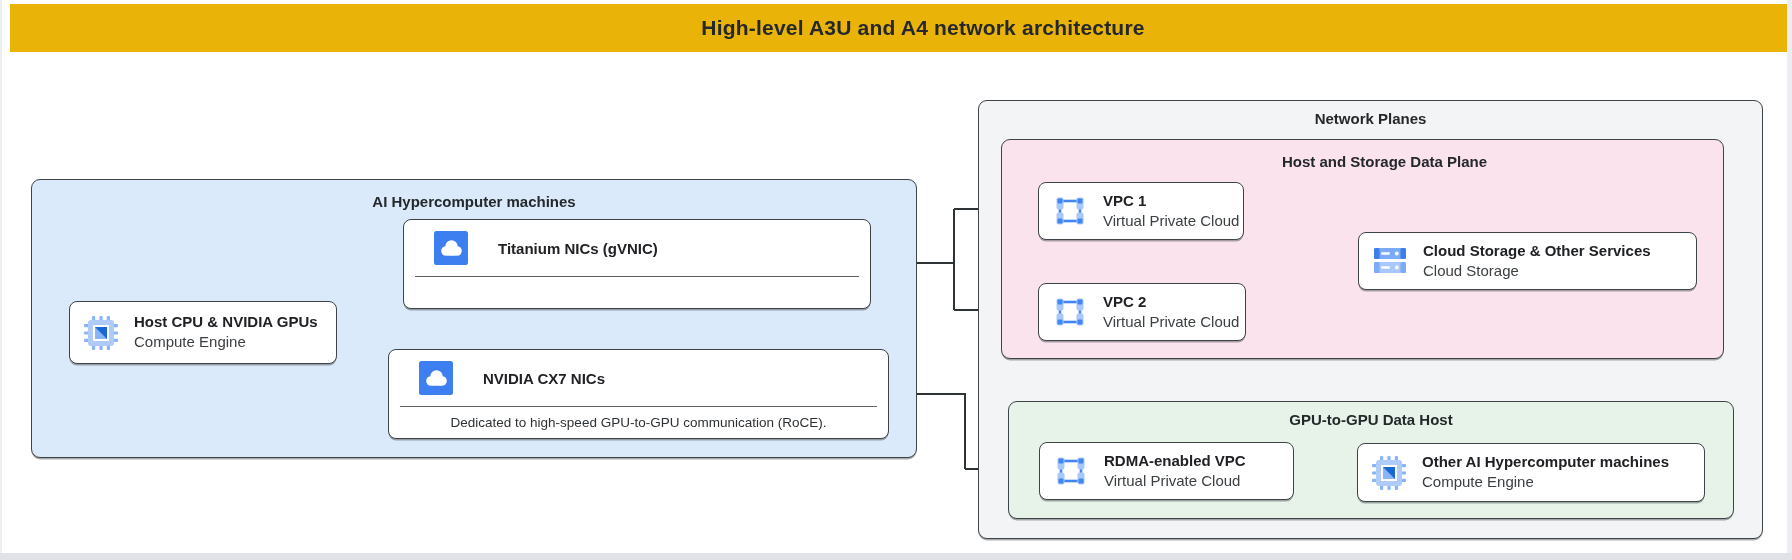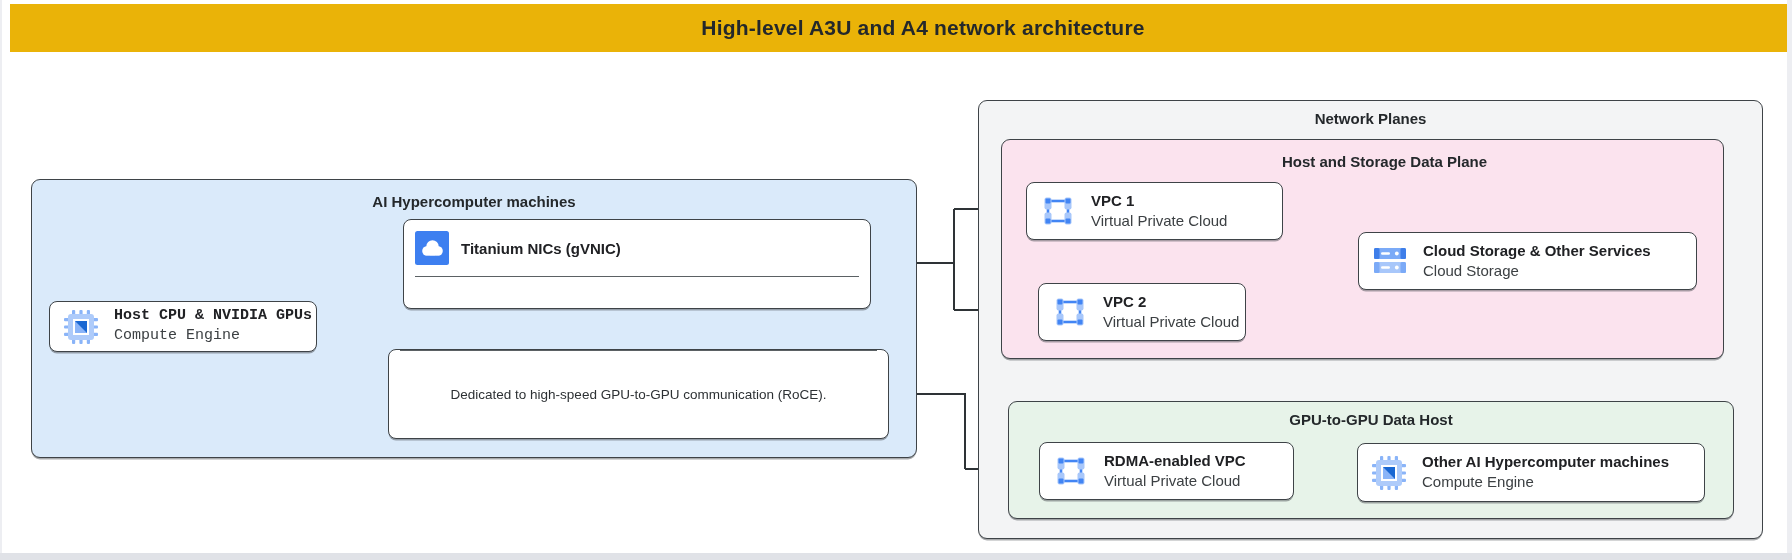--- a/index.html
+++ b/index.html
@@ -30,21 +30,21 @@
   .green{left:29px;top:300px;width:726px;height:118px;background:#e7f3e9;}
   .node{
     position:absolute;background:#ffffff;border:1.6px solid #3e4347;border-radius:8px;
     box-sizing:border-box;box-shadow:0 2px 0 -0.5px rgba(62,67,71,.45);
   }
   .svc{display:flex;align-items:center;padding:0 12px 0 13px;gap:15px;}
   .svc .texts{display:flex;flex-direction:column;justify-content:center;line-height:1.25;}
   .node-title{font-size:15px;font-weight:bold;color:#202124;white-space:nowrap;}
   .node-sub{font-size:15px;color:#3c4043;white-space:nowrap;margin-top:1px;}
   .nic{display:flex;flex-direction:column;}
-  .nic-top{height:56px;display:flex;align-items:center;gap:12px;padding:0 11px;}
+  .nic-top{height:56px;display:flex;align-items:center;gap:30px;padding:0 11px;margin-left:19px;}
   .nic-divider{border-top:1.6px solid #5b6164;margin:0 11px;}
   .nic-desc{
     flex:1;display:flex;align-items:center;justify-content:center;
     font-size:13.5px;color:#2d3134;
   }
   .icon{flex:0 0 auto;display:block;}
   svg.wires{position:absolute;left:0;top:0;pointer-events:none;}
 </style>
 </head>
 <body>
@@ -69,21 +69,21 @@
       <path d="M954,310 H1035" marker-end="url(#arr)"></path>
       <path d="M965,469 H1036" marker-end="url(#arr)"></path>
       <path d="M1323,259 H1355" marker-end="url(#arr)"></path>
       <path d="M1292,469 H1354" marker-end="url(#arr)"></path>
     </g>
   </svg>
 
   <div class="container machines">
     <div class="container-label" style="top:13px;">AI Hypercomputer machines</div>
 
-    <div class="node svc" style="left:17px;top:121px;width:268px;height:51px;font-family:Liberation Mono, monospace;">
+    <div class="node svc" style="left:37px;top:121px;width:268px;height:63px;">
       <svg class="icon" width="36" height="36" viewBox="0 0 36 36">
         <g fill="#8ab4f8">
           <rect x="9" y="1" width="3.2" height="6" rx="1"></rect>
             <rect x="16.4" y="1" width="3.2" height="6" rx="1"></rect>
             <rect x="23.8" y="1" width="3.2" height="6" rx="1"></rect>
           <rect x="9" y="29" width="3.2" height="6" rx="1"></rect>
             <rect x="16.4" y="29" width="3.2" height="6" rx="1"></rect>
             <rect x="23.8" y="29" width="3.2" height="6" rx="1"></rect>
           <rect x="1" y="9" width="6" height="3.2" rx="1"></rect>
             <rect x="1" y="16.4" width="6" height="3.2" rx="1"></rect>
@@ -113,32 +113,44 @@
               <circle cx="23" cy="20" r="4.8"></circle>
             <rect x="12" y="19" width="11" height="5.8" rx="2.9"></rect>
           </g>
         </svg>
         <div class="node-title">Titanium NICs (gVNIC)</div>
       </div>
       <div class="nic-divider"></div>
     </div>
 
     <div class="node nic" style="left:356px;top:169px;width:501px;height:90px;">
+      <div class="nic-top">
+        <svg class="icon" width="34" height="34" viewBox="0 0 34 34">
+          <rect width="34" height="34" rx="2.5" fill="#3d7ff0"></rect>
+          <g fill="#ffffff">
+            <circle cx="12" cy="20" r="4.8"></circle>
+              <circle cx="17.5" cy="15.5" r="6.2"></circle>
+              <circle cx="23" cy="20" r="4.8"></circle>
+            <rect x="12" y="19" width="11" height="5.8" rx="2.9"></rect>
+          </g>
+        </svg>
+        <div class="node-title">NVIDIA CX7 NICs</div>
+      </div>
       <div class="nic-divider"></div>
       <div class="nic-desc">Dedicated to high-speed GPU-to-GPU communication (RoCE).</div>
     </div>
   </div>
 
   <div class="container np">
     <div class="container-label" style="top:9px;">Network Planes</div>
 
     <div class="container pink">
       <div class="container-label" style="top:13px;padding-left:44px;">Host and Storage Data Plane</div>
 
-      <div class="node svc" style="left:24px;top:42px;width:257px;height:58px;">
+      <div class="node svc" style="left:36px;top:42px;width:206px;height:58px;">
         <svg class="icon" width="36" height="36" viewBox="0 0 36 36">
           <rect x="8" y="8" width="20" height="20" fill="none" stroke="#4285f4" stroke-width="2.6"></rect>
           <g fill="#a8c7fa">
             <rect x="4.5" y="4.5" width="7" height="12" rx="2"></rect>
               <rect x="4.5" y="19.5" width="7" height="12" rx="2"></rect>
             <rect x="24.5" y="4.5" width="7" height="12" rx="2"></rect>
               <rect x="24.5" y="19.5" width="7" height="12" rx="2"></rect>
           </g>
           <g fill="#4285f4">
             <rect x="5.5" y="5.5" width="5" height="5" rx="1"></rect>

